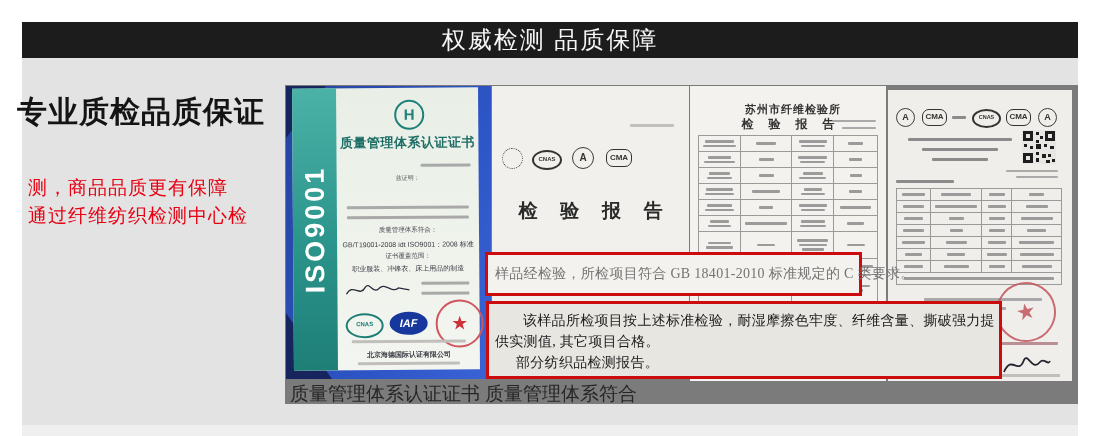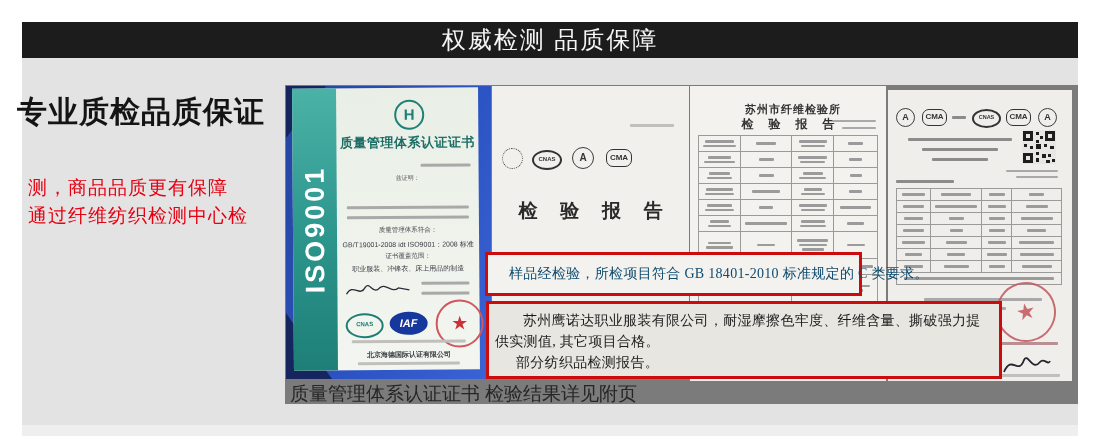--- a/index.html
+++ b/index.html
@@ -91,21 +91,21 @@
   .qr{position:absolute;left:134px;top:40px;width:34px;height:34px;}
   .nb-seal{position:absolute;left:108px;top:192px;width:56px;height:56px;border:2.5px solid #c2565e;
            border-radius:50%;color:#c2565e;font-size:22px;line-height:56px;text-align:center;
            transform:rotate(-12deg);opacity:.85;}
   .nb-table{position:absolute;left:8px;top:98px;width:166px;border:1px solid #8a8a8a;border-collapse:collapse;}
   .nb-table td{border:1px solid #9a9a9a;height:11px;padding:0;}
 
   
   .note1{left:485px;top:252px;width:377px;height:44px;background:#f4f2ee;border:3px solid #cc0c0c;
          box-sizing:border-box;display:flex;align-items:center;}
-  .note1-text{padding-left:21px;font-size:14px;color:#0c4a6e;white-space:nowrap;letter-spacing:.3px;}
+  .note1-text{padding-left:7px;font-size:14px;color:#737373;white-space:nowrap;letter-spacing:.3px;}
   .note2{left:486px;top:301px;width:516px;height:78px;background:#e8e6e1;border:3px solid #cc0c0c;
          box-sizing:border-box;padding:6px 4px 0 6px;color:#1c1c1c;}
   .note2 div{font-size:14px;line-height:21px;letter-spacing:.3px;white-space:nowrap;}
   .n2-l1{text-indent:2em;}
   .n2-l3{text-indent:1.5em;}
 
   
   .caption{left:285px;top:381px;width:793px;height:23px;color:#262626;font-size:19px;}
   .caption span{position:absolute;top:0;}
   .cap-left{left:5px;}
@@ -478,23 +478,23 @@
     <svg class="abs" style="left:110px;top:262px;" width="54" height="26">
       <path d="M6 20 C14 2 20 24 26 8 C30 0 34 20 42 10 C46 5 50 14 52 9" stroke="#25252e" stroke-width="1.8" fill="none"></path>
     </svg>
     <span class="bar lt" style="left:60px;top:284px;width:112px;"></span>
   </div>
 
   <div class="abs note1">
     <div class="note1-text serif">样品经检验，所检项目符合 GB 18401-2010 标准规定的 C 类要求。</div>
   </div>
   <div class="abs note2 serif">
-    <div class="n2-l1">苏州鹰诺达职业服装有限公司，耐湿摩擦色牢度、纤维含量、撕破强力提</div>
+    <div class="n2-l1">该样品所检项目按上述标准检验，耐湿摩擦色牢度、纤维含量、撕破强力提</div>
     <div class="n2-l2">供实测值, 其它项目合格。</div>
     <div class="n2-l3">部分纺织品检测报告。</div>
   </div>
 
   <div class="abs caption serif">
     <span class="cap-left">质量管理体系认证证书</span>
-    <span class="cap-right">检验结果详见附页</span>
+    <span class="cap-right">质量管理体系符合</span>
   </div>
 
 </div>
 
 </body></html>

